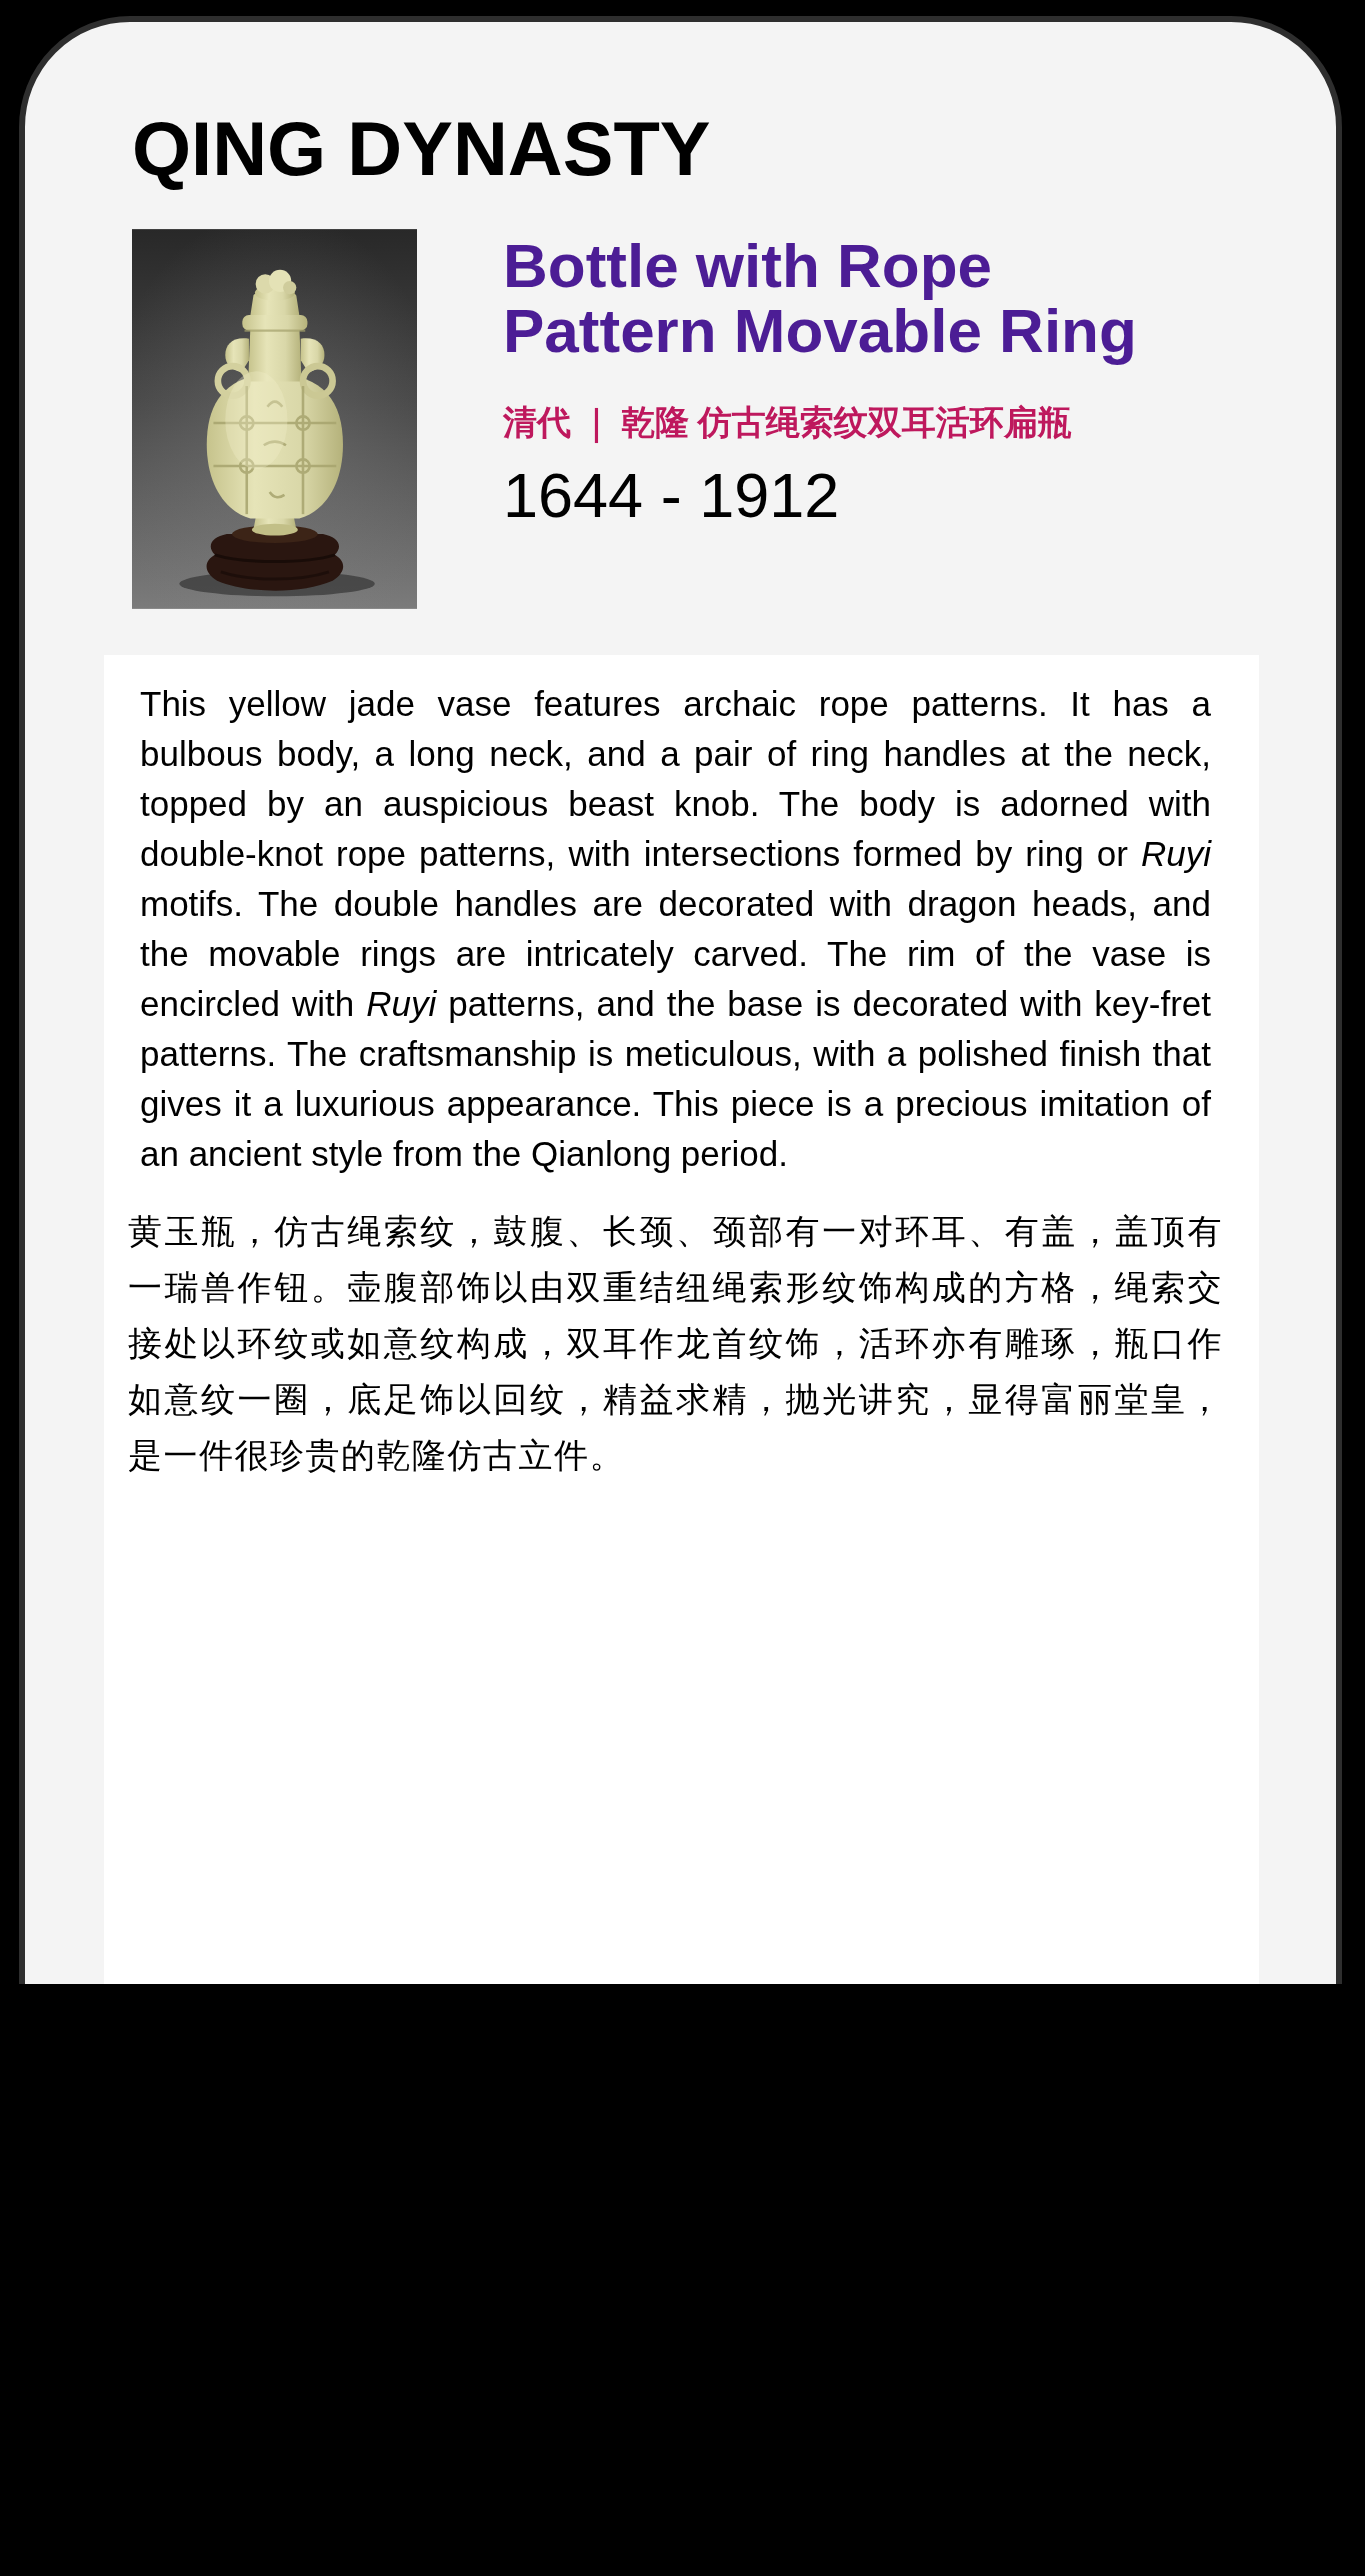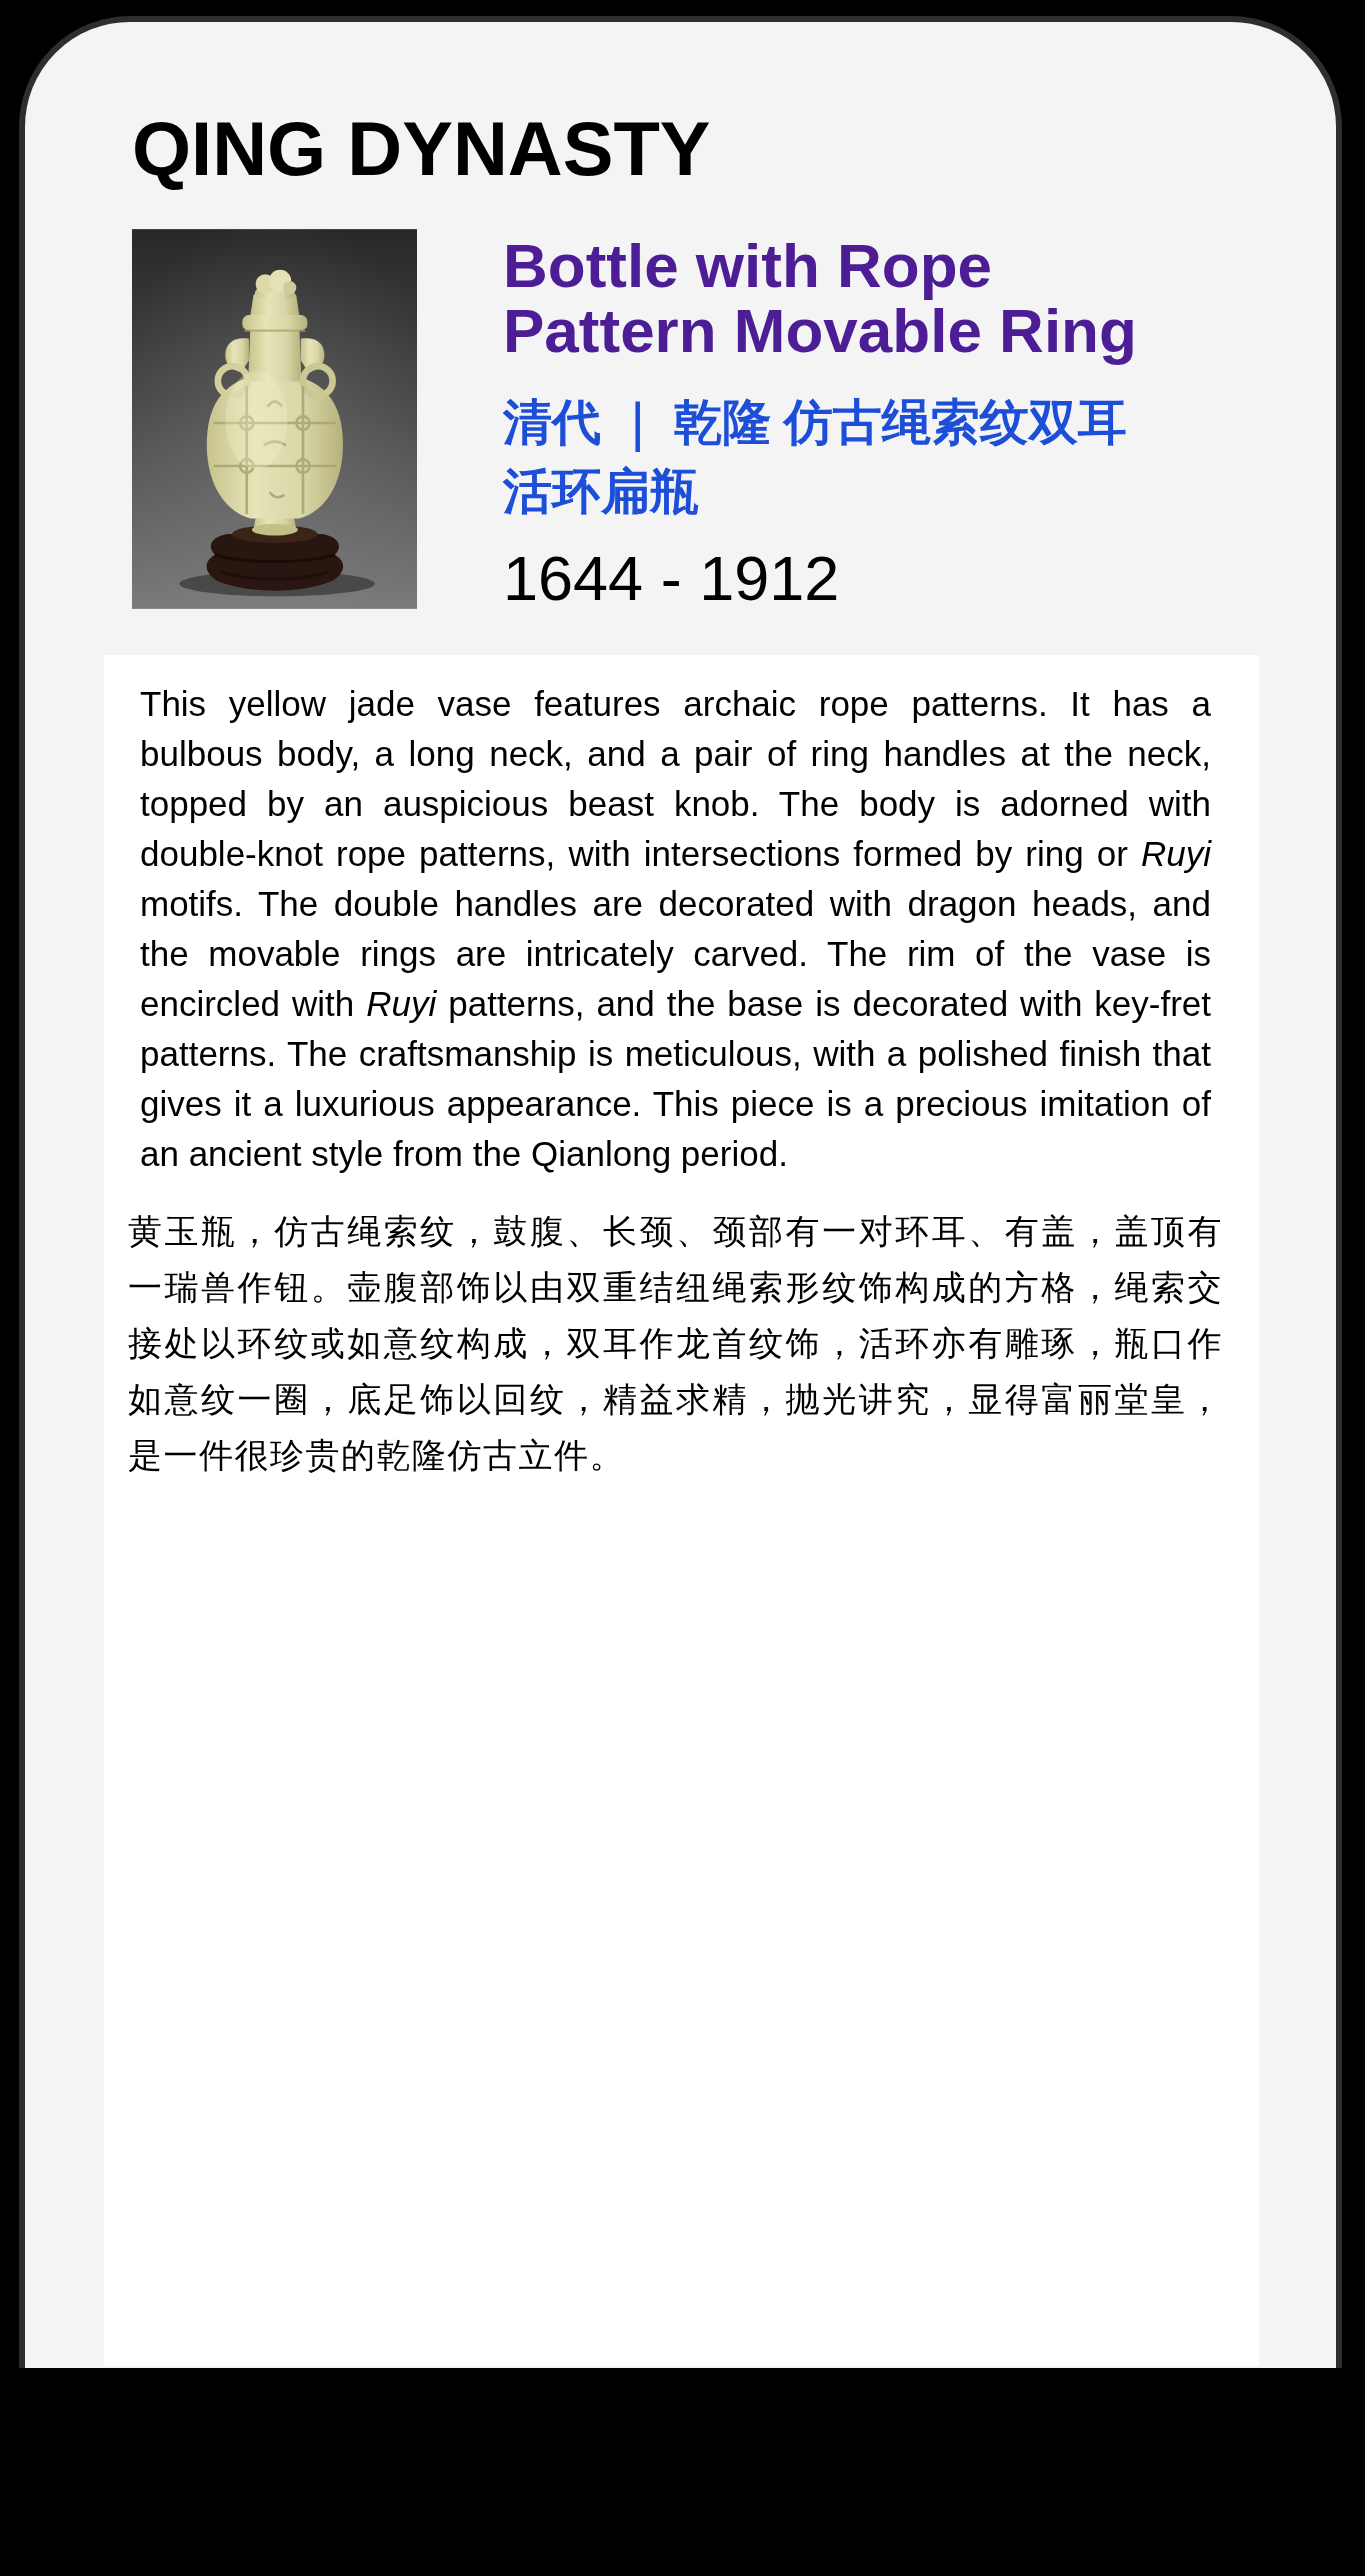--- a/index.html
+++ b/index.html
@@ -1,18 +1,18 @@
 <!DOCTYPE html>
 <html style="font-size:12px"><head>
 <meta charset="utf-8">
 <style>
   html,body{margin:0;padding:0;background:#000;}
   .stage{
     position:relative;
-    width:1365px;height:2368px;
+    width:1365px;height:1984px;
     background:#000;
     overflow:hidden;
     font-family:"Liberation Sans", sans-serif;
   }
   .card{
     position:absolute;left:19px;top:16.3px;
     width:1323px;height:2542px;
     box-sizing:border-box;
     background:#f4f4f4;
     border:6px solid #2e2e2e;
@@ -35,23 +35,23 @@
   .meta{
     position:absolute;left:478px;top:211px;
     width:667px;
   }
   .artifact-title-en{
     margin:0 0 24.4px 0;
     font-size:62px;line-height:65px;
     font-weight:bold;color:#4c1d95;
   }
   .artifact-title-zh{
-    margin:0 0 23px 0;
-    font-size:49px;line-height:69px;
-    font-weight:bold;color:#1d4ed8;
+    margin:0 0 9px 0;
+    font-size:34px;line-height:69px;
+    font-weight:bold;color:#be185d;
     font-family:"Liberation Serif","DejaVu Serif",serif;
   }
   .artifact-date{
     font-size:63px;line-height:59px;
     color:#000;
   }
   .desc-box{
     position:absolute;left:79px;top:633px;
     width:1155px;height:1711px;
     box-sizing:border-box;

